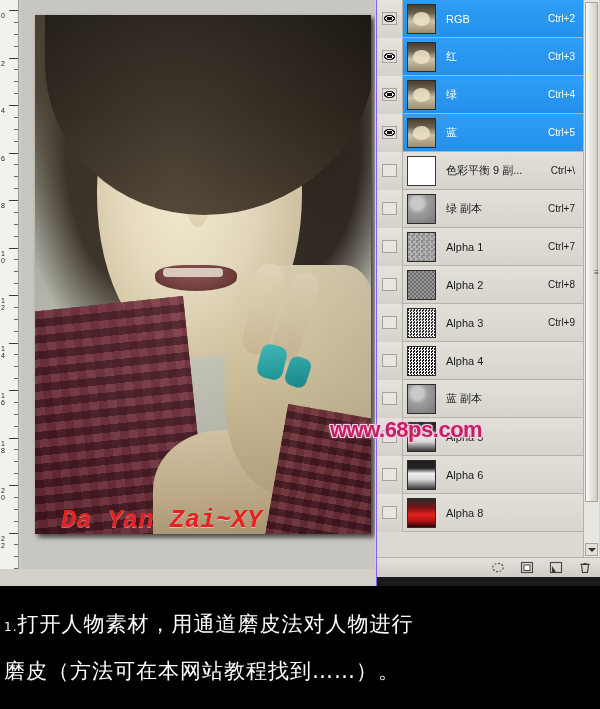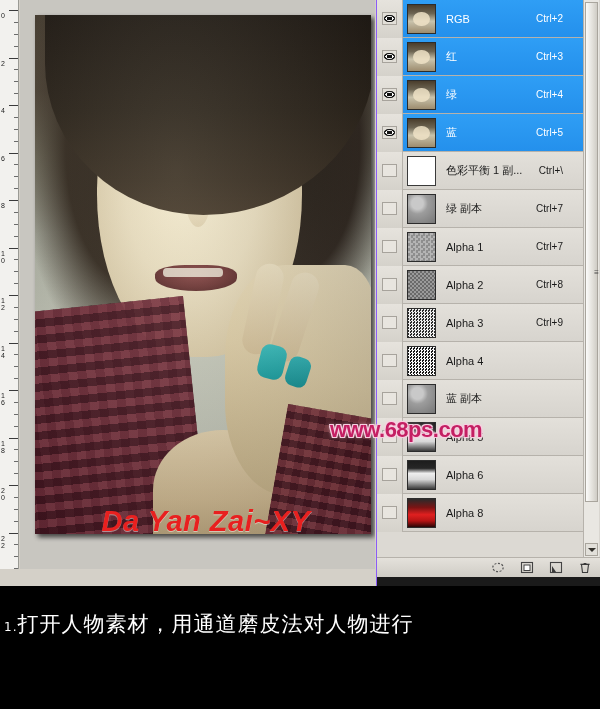--- a/index.html
+++ b/index.html
@@ -180,30 +180,29 @@
     transform: rotate(6deg);
   }
   #photo .soft-glow {
     position: absolute; inset: 0;
     background: radial-gradient(ellipse at 42% 30%, rgba(255,255,230,.10), rgba(0,0,0,.18) 85%);
     pointer-events: none;
   }
   #signature {
     position: absolute; left: 26px; top: 492px;
     width: 290px;
-    font-family: Liberation Sans, sans-serif;
+    font-family: Liberation Mono, monospace;
     font-style: italic;
     font-weight: bold;
-    font-size: 29px;
+    font-size: 25px;
     line-height: 28px;
     color: #e8201f;
     text-shadow: 0 1px 0 rgba(255,255,255,.45);
     letter-spacing: 0.5px;
     white-space: nowrap;
-    text-align: center;
   }
 
   
   #status-bar {
     position: absolute; left: 0; top: 558px;
     width: 375px; height: 19px;
     background: #d4d0c8;
     border-top: 1px solid #b8b4ac;
     display: flex; align-items: center;
     font-size: 10px; color: #000;
@@ -347,21 +346,21 @@
     flex: 1;
     padding-left: 10px;
     font-size: 11px;
     color: #1a1a1a;
     white-space: nowrap;
     overflow: hidden;
   }
   .ch-row.selected .ch-name { color: #ffffff; }
   .ch-short {
     width: 56px;
-    padding-right: 20px;
+    padding-right: 8px;
     text-align: right;
     font-size: 10px;
     color: #1a1a1a;
   }
   .ch-row.selected .ch-short { color: #ffffff; }
 
   
   #panel-scroll {
     position: absolute; right: 1px; top: 0;
     width: 16px; height: 557px;
@@ -622,21 +621,21 @@
           </div>
           <div class="ch-thumb color"></div>
           <div class="ch-name">蓝</div>
           <div class="ch-short">Ctrl+5</div>
         </div>
         <div class="ch-row">
           <div class="ch-eye">
             <div class="eye-box"></div>
           </div>
           <div class="ch-thumb blank"></div>
-          <div class="ch-name">色彩平衡 1 副...</div>
+          <div class="ch-name">色彩平衡 9 副...</div>
           <div class="ch-short">Ctrl+\</div>
         </div>
         <div class="ch-row">
           <div class="ch-eye">
             <div class="eye-box"></div>
           </div>
           <div class="ch-thumb gray-soft"></div>
           <div class="ch-name">绿 副本</div>
           <div class="ch-short">Ctrl+7</div>
         </div>
@@ -740,15 +739,16 @@
         </svg>
       </div>
     </div>
     <div id="panel-bottom-strip"></div>
   </div>
 
   <div id="watermark">www.68ps.com</div>
 
   <div id="caption">
     <div class="line"><span class="num">1.</span><span>打开人物素材，用通道磨皮法对人物进行</span></div>
+    <div class="line">磨皮（方法可在本网站教程找到……）。</div>
   </div>
 
 </div>
 
 </body></html>

